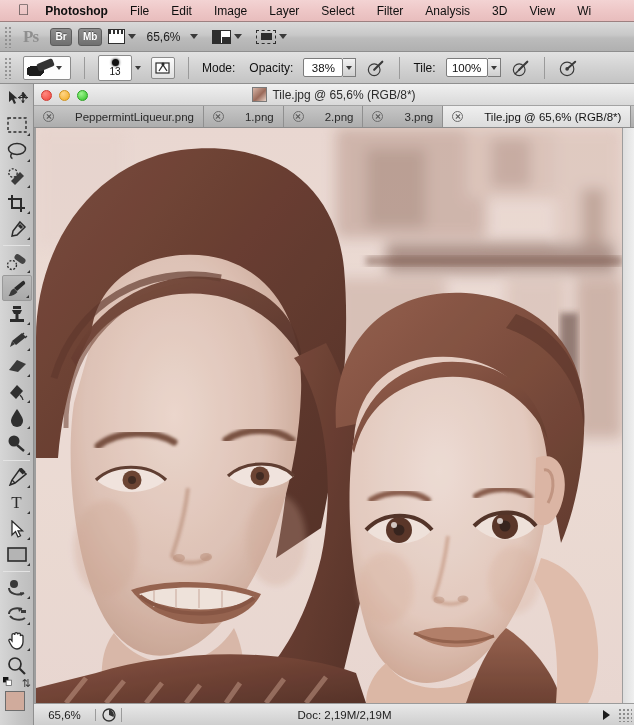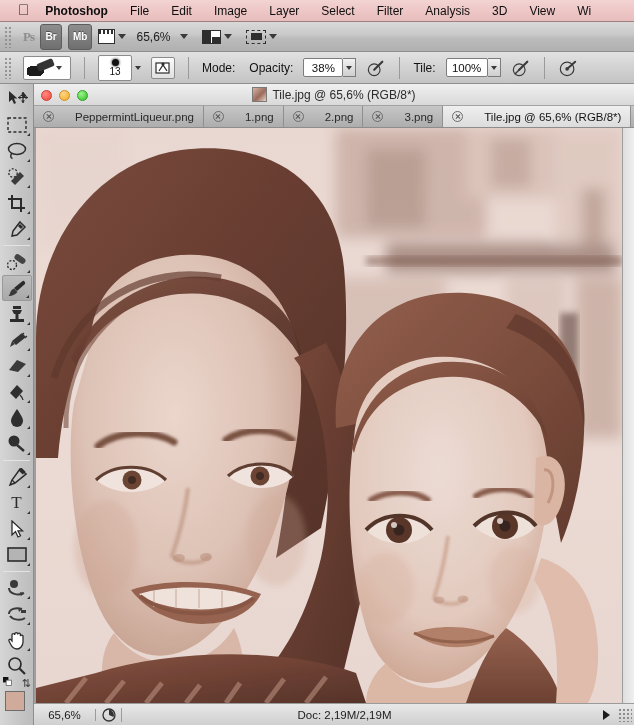--- a/index.html
+++ b/index.html
@@ -26,23 +26,23 @@
   
   .appbar {
     position:absolute; left:0; top:22px; width:634px; height:30px;
     background: linear-gradient(to bottom,#d9d9d9 0%,#c8c8c8 45%,#bcbcbc 55%,#b0b0b0 100%);
     border-bottom:1px solid #8e8e8e;
     display:flex; align-items:center; gap:6px; padding-left:4px;
   }
   .gripper { width:9px; height:22px;
     background-image: radial-gradient(circle, #8a8a8a 0.8px, transparent 1px);
     background-size: 4px 4px; opacity:.85; }
-  .pslogo { color:#8e8e8e; font-size:13px; font-weight:bold; letter-spacing:-1px; margin:0 0 0 4px; font-family:"Liberation Serif",serif;}
+  .pslogo { color:#8e8e8e; font-size:17px; font-weight:bold; letter-spacing:-1px; margin:0 6px 0 4px; font-family:"Liberation Serif",serif;}
   .sqbtn {
-    height:26px; min-width:22px; padding:0 4px;
+    height:18px; min-width:22px; padding:0 4px;
     background:linear-gradient(to bottom,#8e8e8e,#6f6f6f);
     border:1px solid #5c5c5c; border-radius:3px;
     color:#fff; font-size:10px; font-weight:bold;
     display:flex; align-items:center; justify-content:center;
     text-shadow:0 -1px 0 rgba(0,0,0,.4);
   }
   .iconbtn { display:flex; align-items:center; gap:3px; }
   .tri { width:0;height:0;border-left:4px solid transparent;border-right:4px solid transparent;border-top:5px solid #3a3a3a; }
   .zoomtxt { font-size:12px; color:#1d1d1d; margin-left:4px;}
   .vxicon { width:17px;height:15px;border:1.6px solid #2f2f2f; background:

